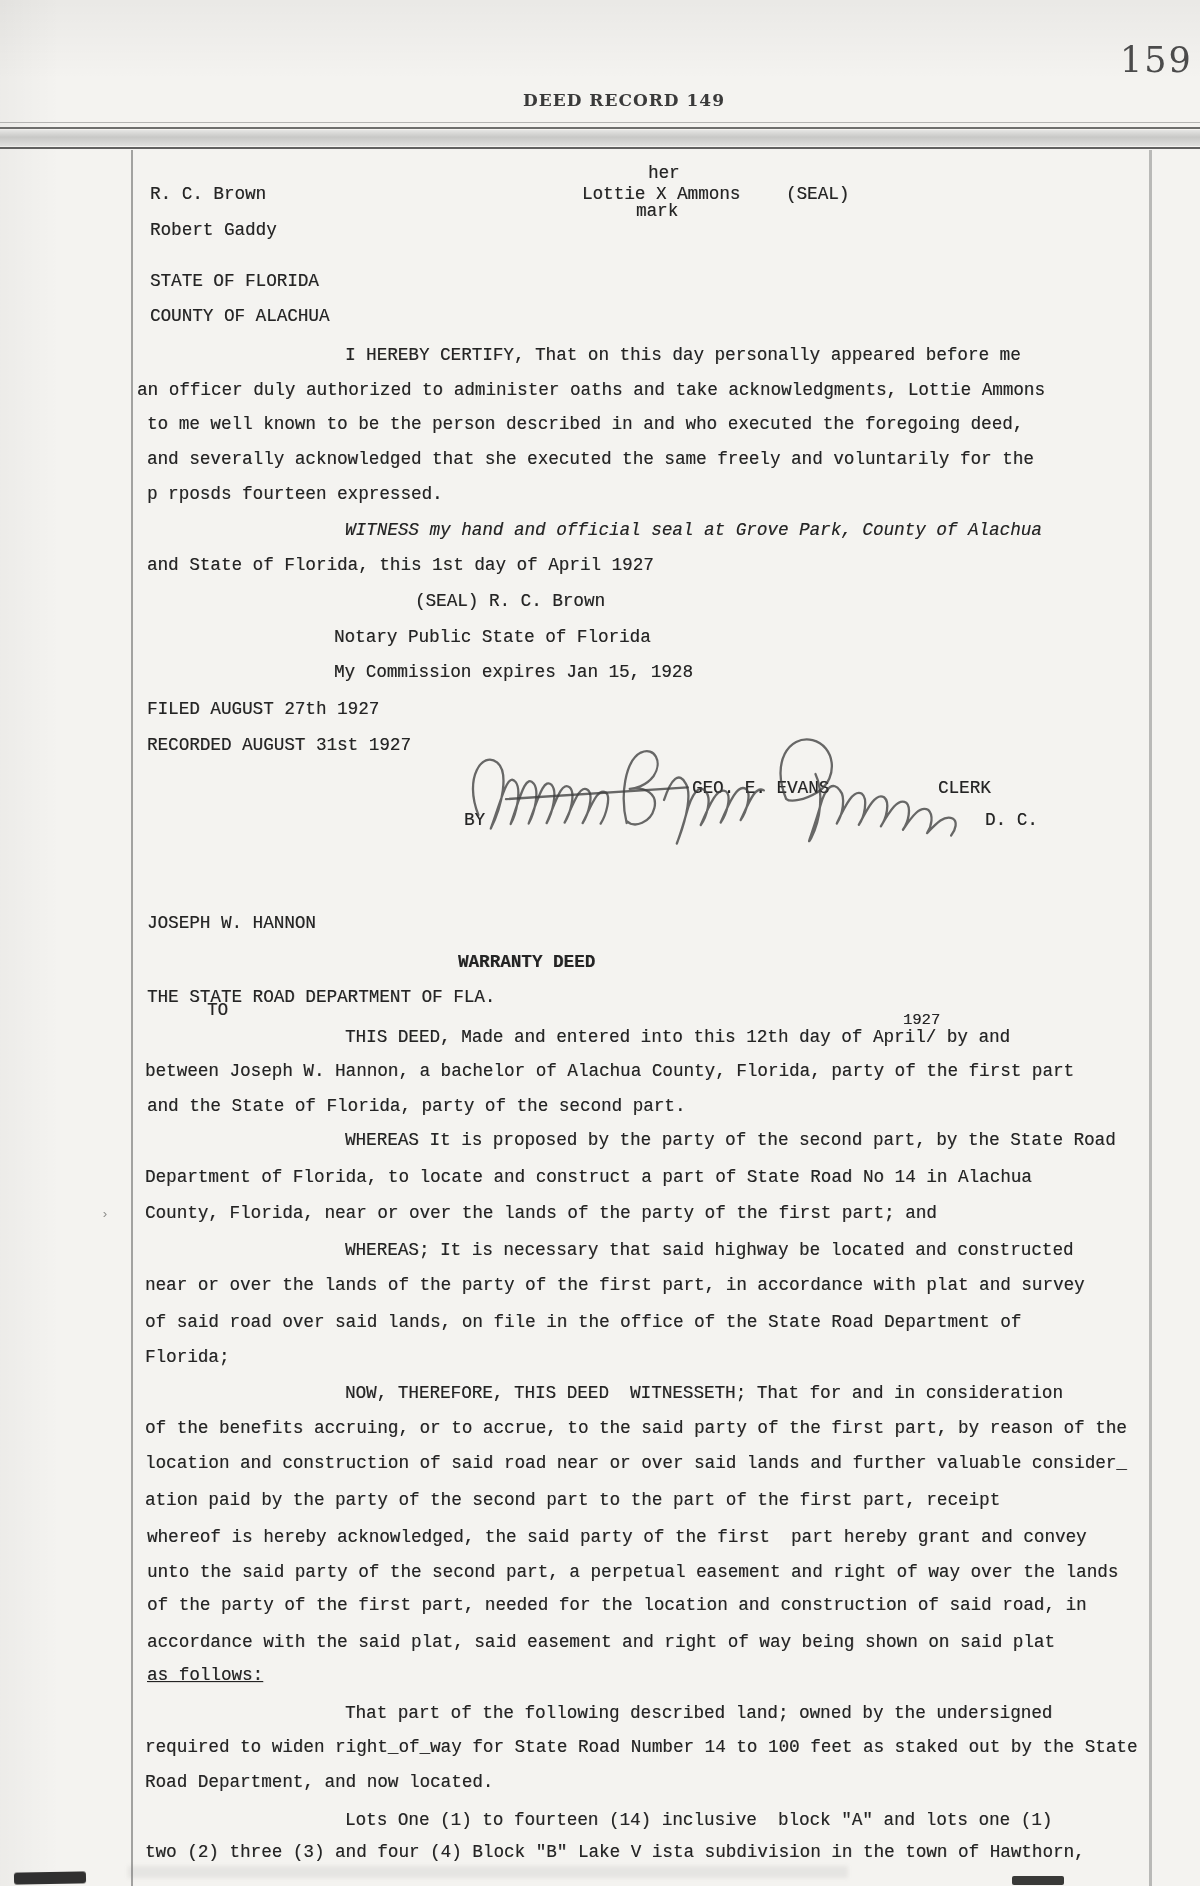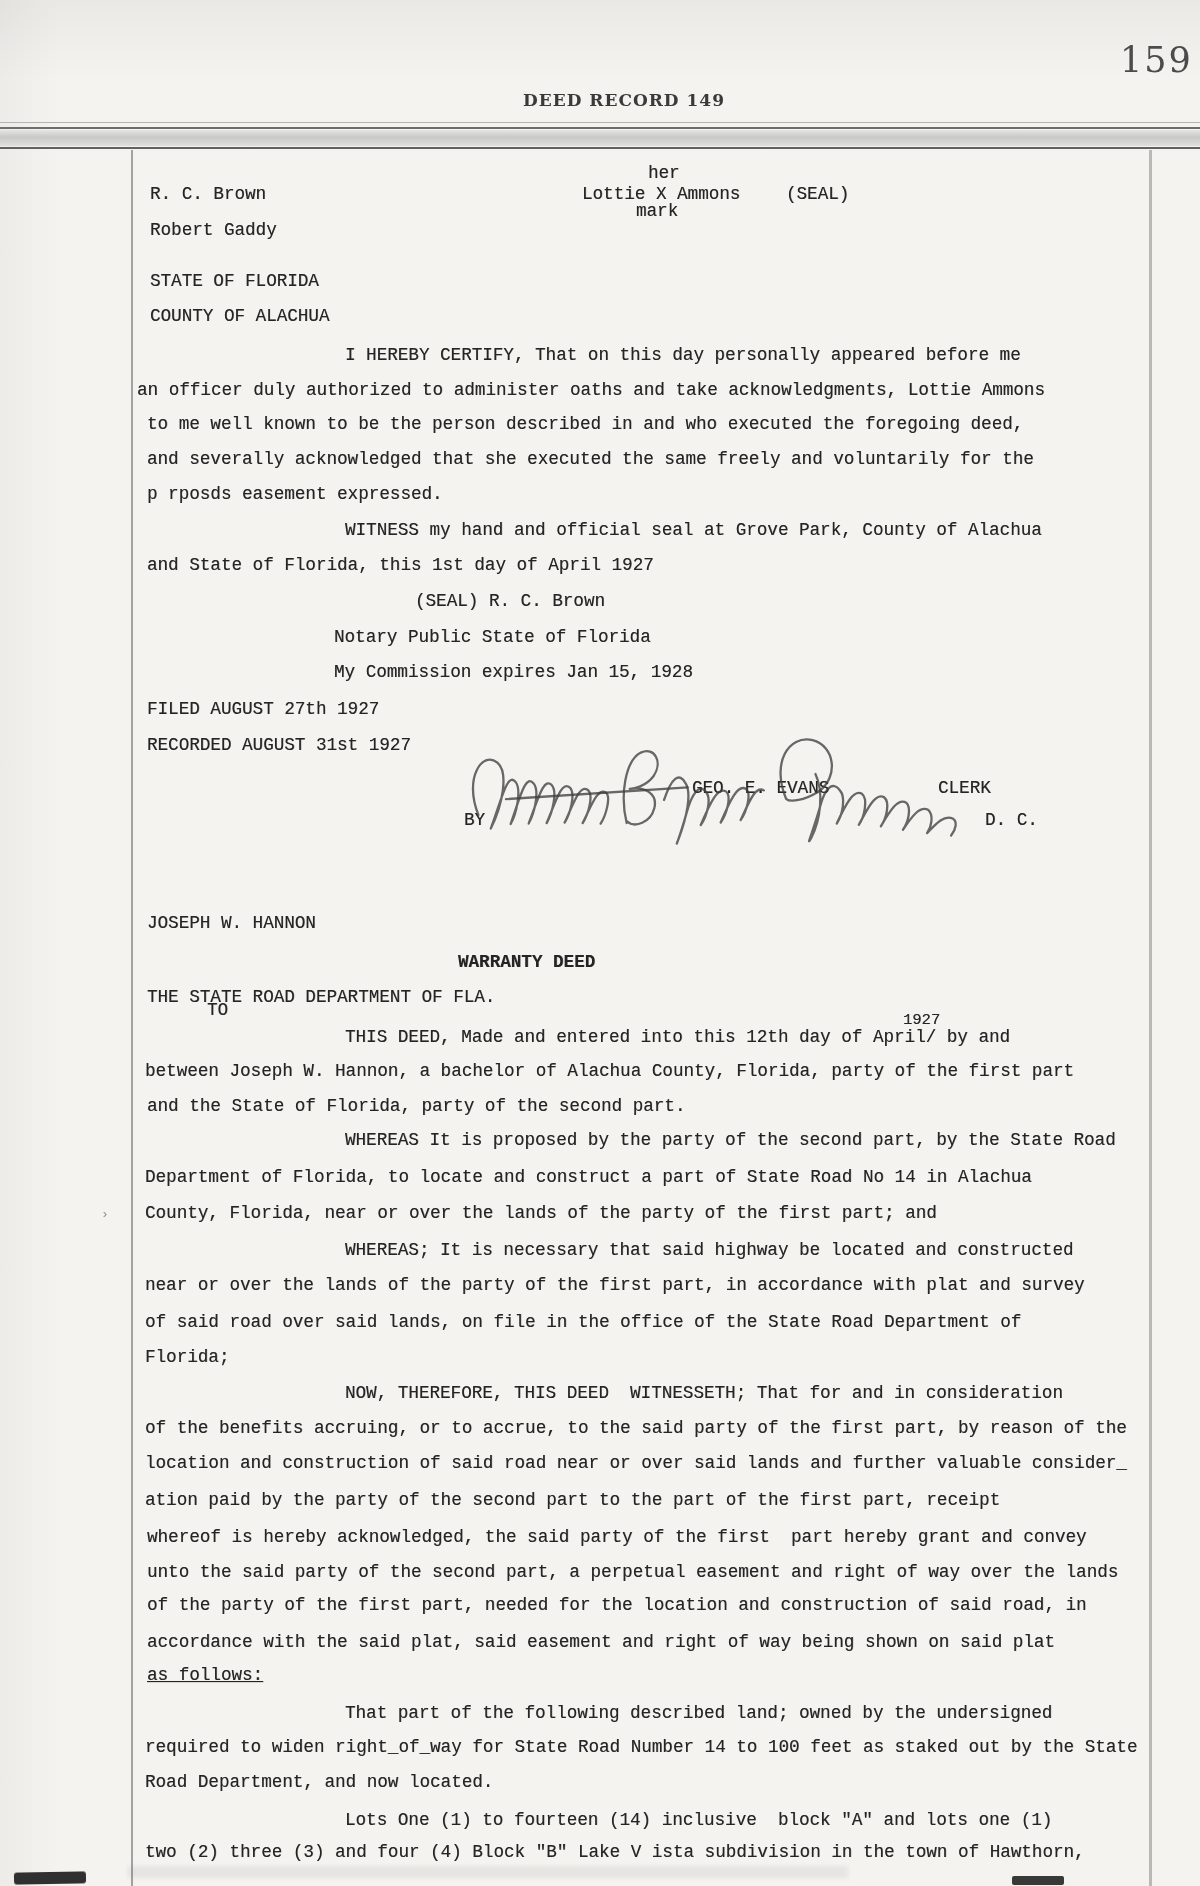--- a/index.html
+++ b/index.html
@@ -81,22 +81,22 @@
       <div class="line" style="left: 582px; top: 181px;">Lottie X Ammons</div>
       <div class="line" style="left: 786px; top: 181px;">(SEAL)</div>
       <div class="line" style="left: 636px; top: 198px;">mark</div>
       <div class="line" style="left: 150px; top: 217px;">Robert Gaddy</div>
       <div class="line" style="left: 150px; top: 268px;">STATE OF FLORIDA</div>
       <div class="line" style="left: 150px; top: 303px;">COUNTY OF ALACHUA</div>
       <div class="line" style="left: 345px; top: 342px;">I HEREBY CERTIFY, That on this day personally appeared before me</div>
       <div class="line" style="left: 137px; top: 377px;">an officer duly authorized to administer oaths and take acknowledgments, Lottie Ammons</div>
       <div class="line" style="left: 147px; top: 411px;">to me well known to be the person described in and who executed the foregoing deed,</div>
       <div class="line" style="left: 147px; top: 446px;">and severally acknowledged that she executed the same freely and voluntarily for the</div>
-      <div class="line" style="left: 147px; top: 481px;">p rposds easement expressed.</div>
-      <div class="line" style="left: 345px; top: 517px;">WITNESS my hand and official seal at Grove Park, County of Alachua</div>
+      <div class="line" style="left: 147px; top: 481px;">p rposds fourteen expressed.</div>
+      <div class="line" style="left: 345px; top: 517px; font-style: italic;">WITNESS my hand and official seal at Grove Park, County of Alachua</div>
       <div class="line" style="left: 147px; top: 552px;">and State of Florida, this 1st day of April 1927</div>
       <div class="line" style="left: 368px; top: 588px; margin-left: 47px;">(SEAL) R. C. Brown</div>
       <div class="line" style="left: 334px; top: 624px;">Notary Public State of Florida</div>
       <div class="line" style="left: 334px; top: 659px;">My Commission expires Jan 15, 1928</div>
       <div class="line" style="left: 147px; top: 696px;">FILED AUGUST 27th 1927</div>
       <div class="line" style="left: 147px; top: 732px;">RECORDED AUGUST 31st 1927</div>
       <div class="line" style="left: 147px; top: 910px;">JOSEPH W. HANNON</div>
       <div class="line" style="left: 207px; top: 949px; margin-top: 48px;">TO</div>
       <div class="line bold" style="left: 458px; top: 949px;">WARRANTY DEED</div>
       <div class="line" style="left: 147px; top: 984px;">THE STATE ROAD DEPARTMENT OF FLA.</div>

